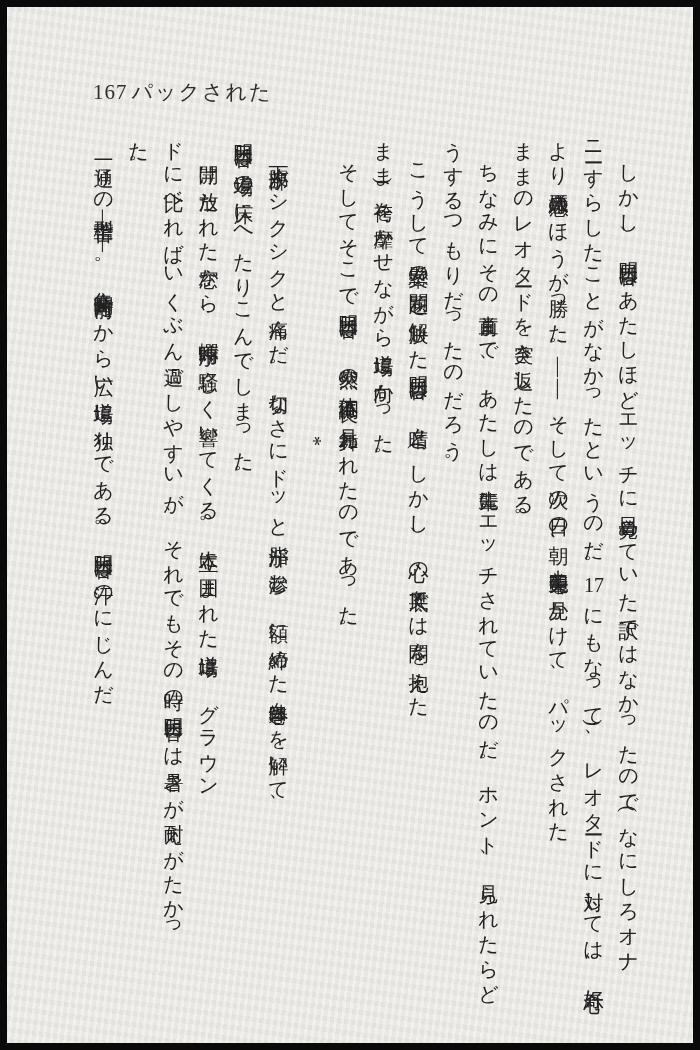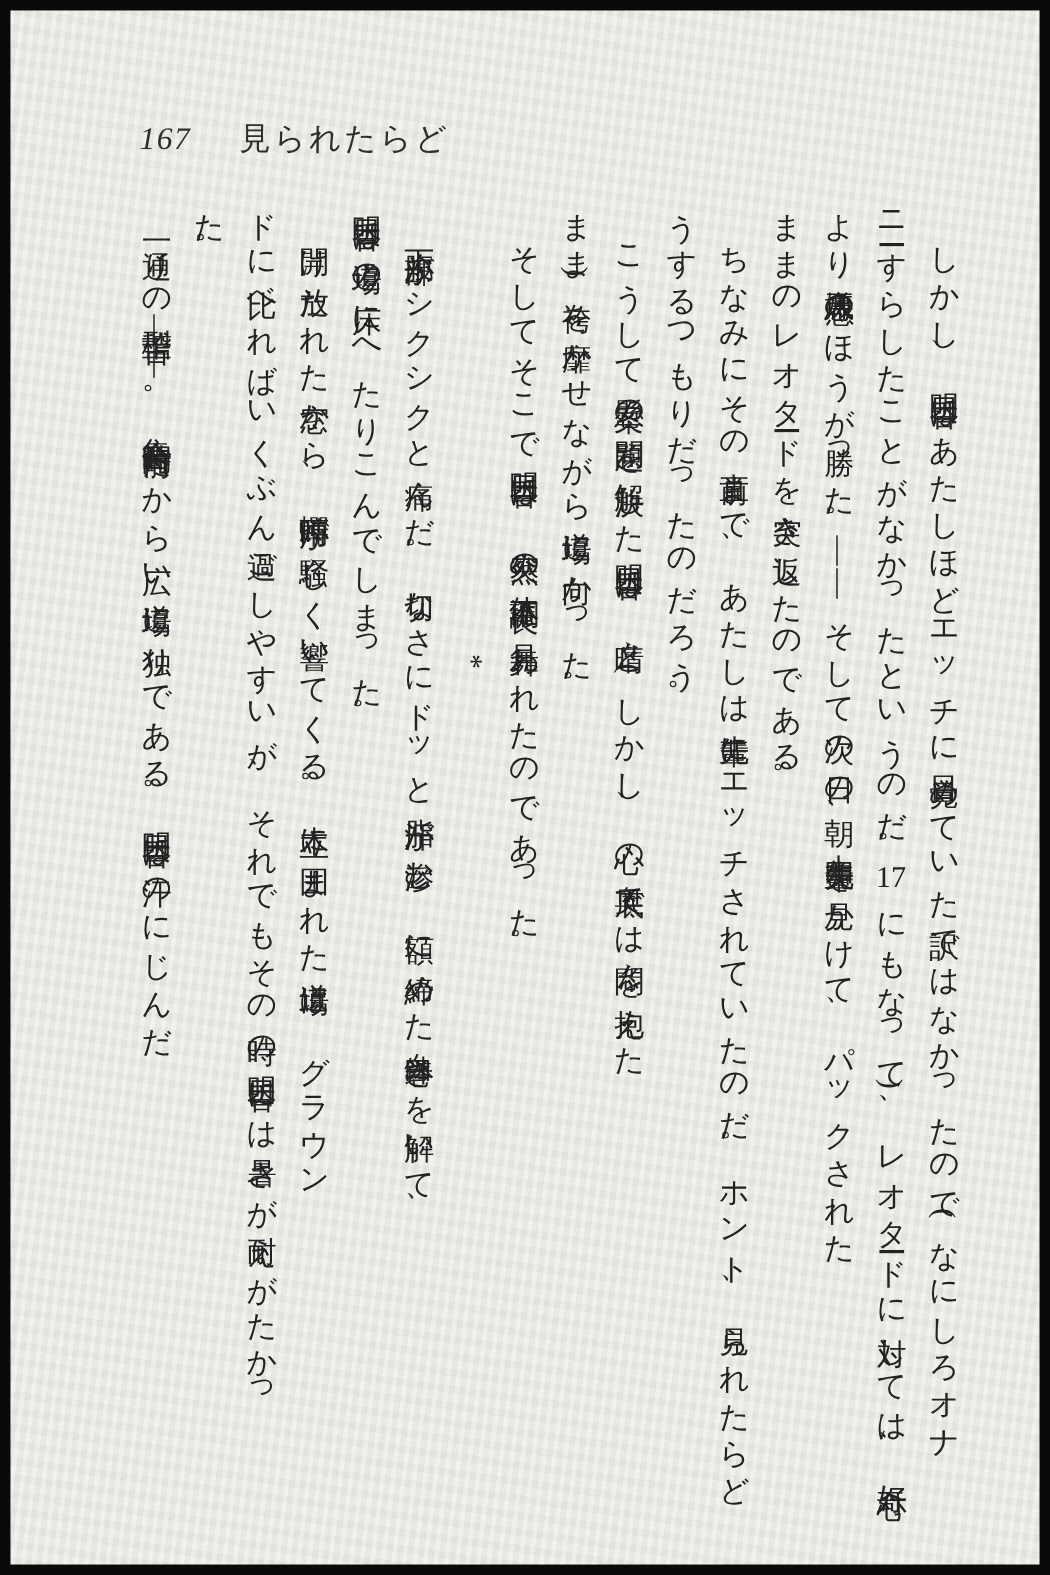--- a/index.html
+++ b/index.html
@@ -25,21 +25,21 @@
   }
   .running-head {
     position: absolute;
     top: 71px;
     left: 86px;
     font-size: 21px;
     letter-spacing: 1px;
     color: #2e2e2e;
     white-space: nowrap;
   }
-  .running-head .page-num { margin-right: 32px; font-style: italic; }
+  .running-head .page-num { margin-right: 4px; }
   .running-head .title { letter-spacing: 2px; }
   .body-text {
     position: absolute;
     top: 121px;
     right: 47px;
     height: 888px;
     writing-mode: vertical-rl;
     text-orientation: mixed;
     font-size: 20px;
     line-height: 35px;
@@ -52,21 +52,21 @@
   }
   .body-text p.line.ind1 { padding-top: 22px; }
   .body-text p.line.sep  { padding-top: 308px; }
   .tcy { text-combine-upright: all; letter-spacing: 0; }
 </style>
 </head>
 <body>
 
 <div class="page">
   <div class="running-head">
-    <span class="page-num">167</span><span class="title">見られたらど</span>
+    <span class="page-num">167</span><span class="title">パックされた</span>
   </div>
   <div class="body-text">
       <p class="line ind1">しかし、明日香はあたしほどエッチに目覚めていた訳ではなかったので(なにしろオナ</p>
       <p class="line">ニーすらしたことがなかったというのだ。<span class="tcy">17</span>にもなって)、レオタードに対しては、好奇心</p>
       <p class="line">より嫌悪感のほうが勝った。——そして次の日の朝、由美先輩を見かけて、パックされた</p>
       <p class="line">ままのレオタードを突き返したのである。</p>
       <p class="line ind1">ちなみにその直前まで、あたしは先輩にエッチされていたのだ。ホント、見られたらど</p>
       <p class="line">うするつもりだったのだろう。</p>
       <p class="line ind1">こうして懸案の問題を解決した明日香は、晴々と(しかし、心の奥底では悶々を抱えた</p>
       <p class="line">まま)袴を靡かせながら道場に向かった。</p>

